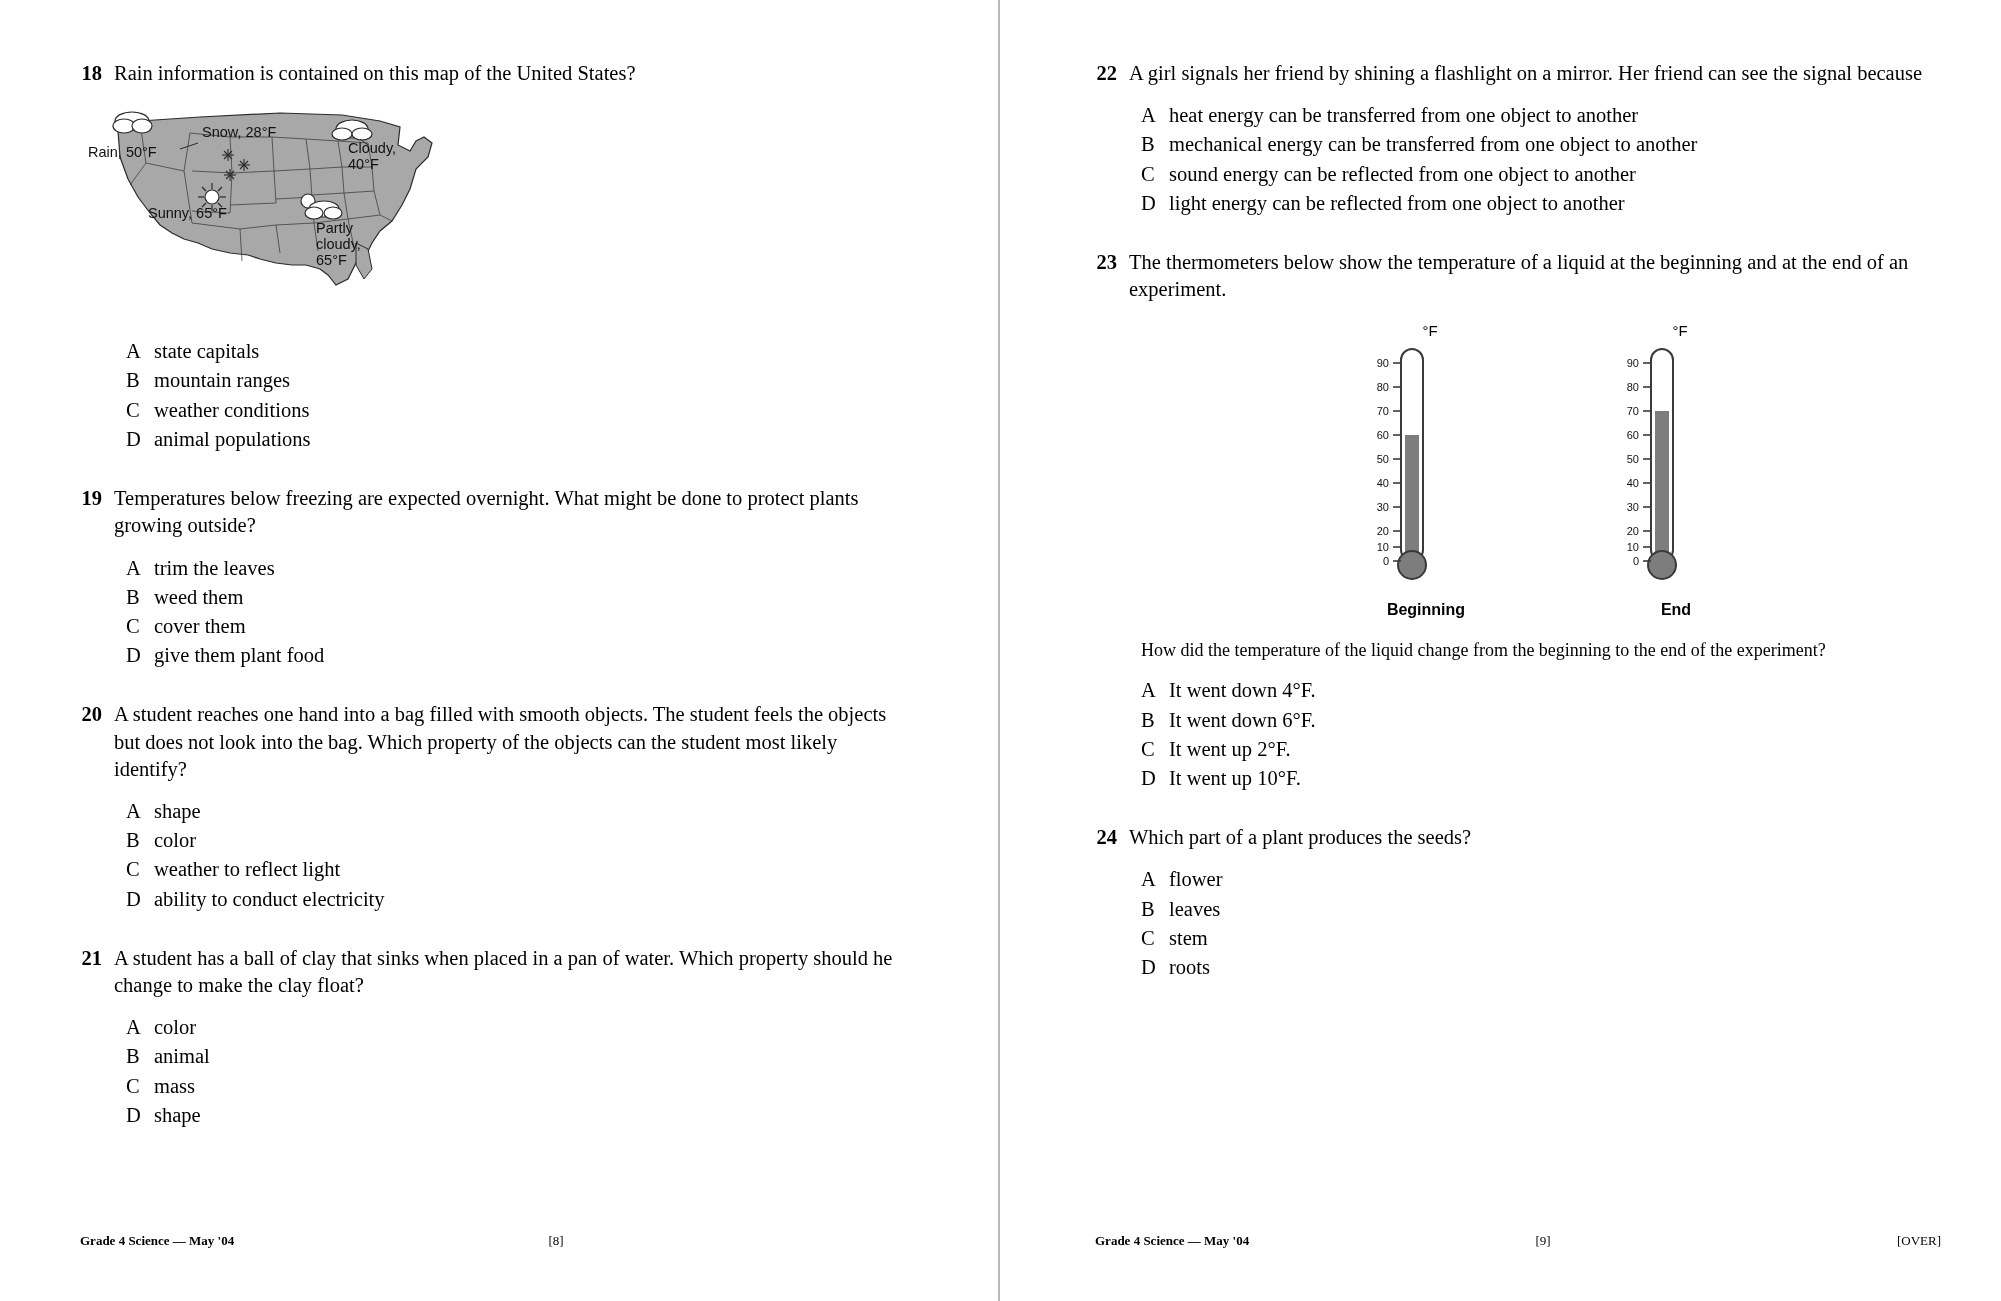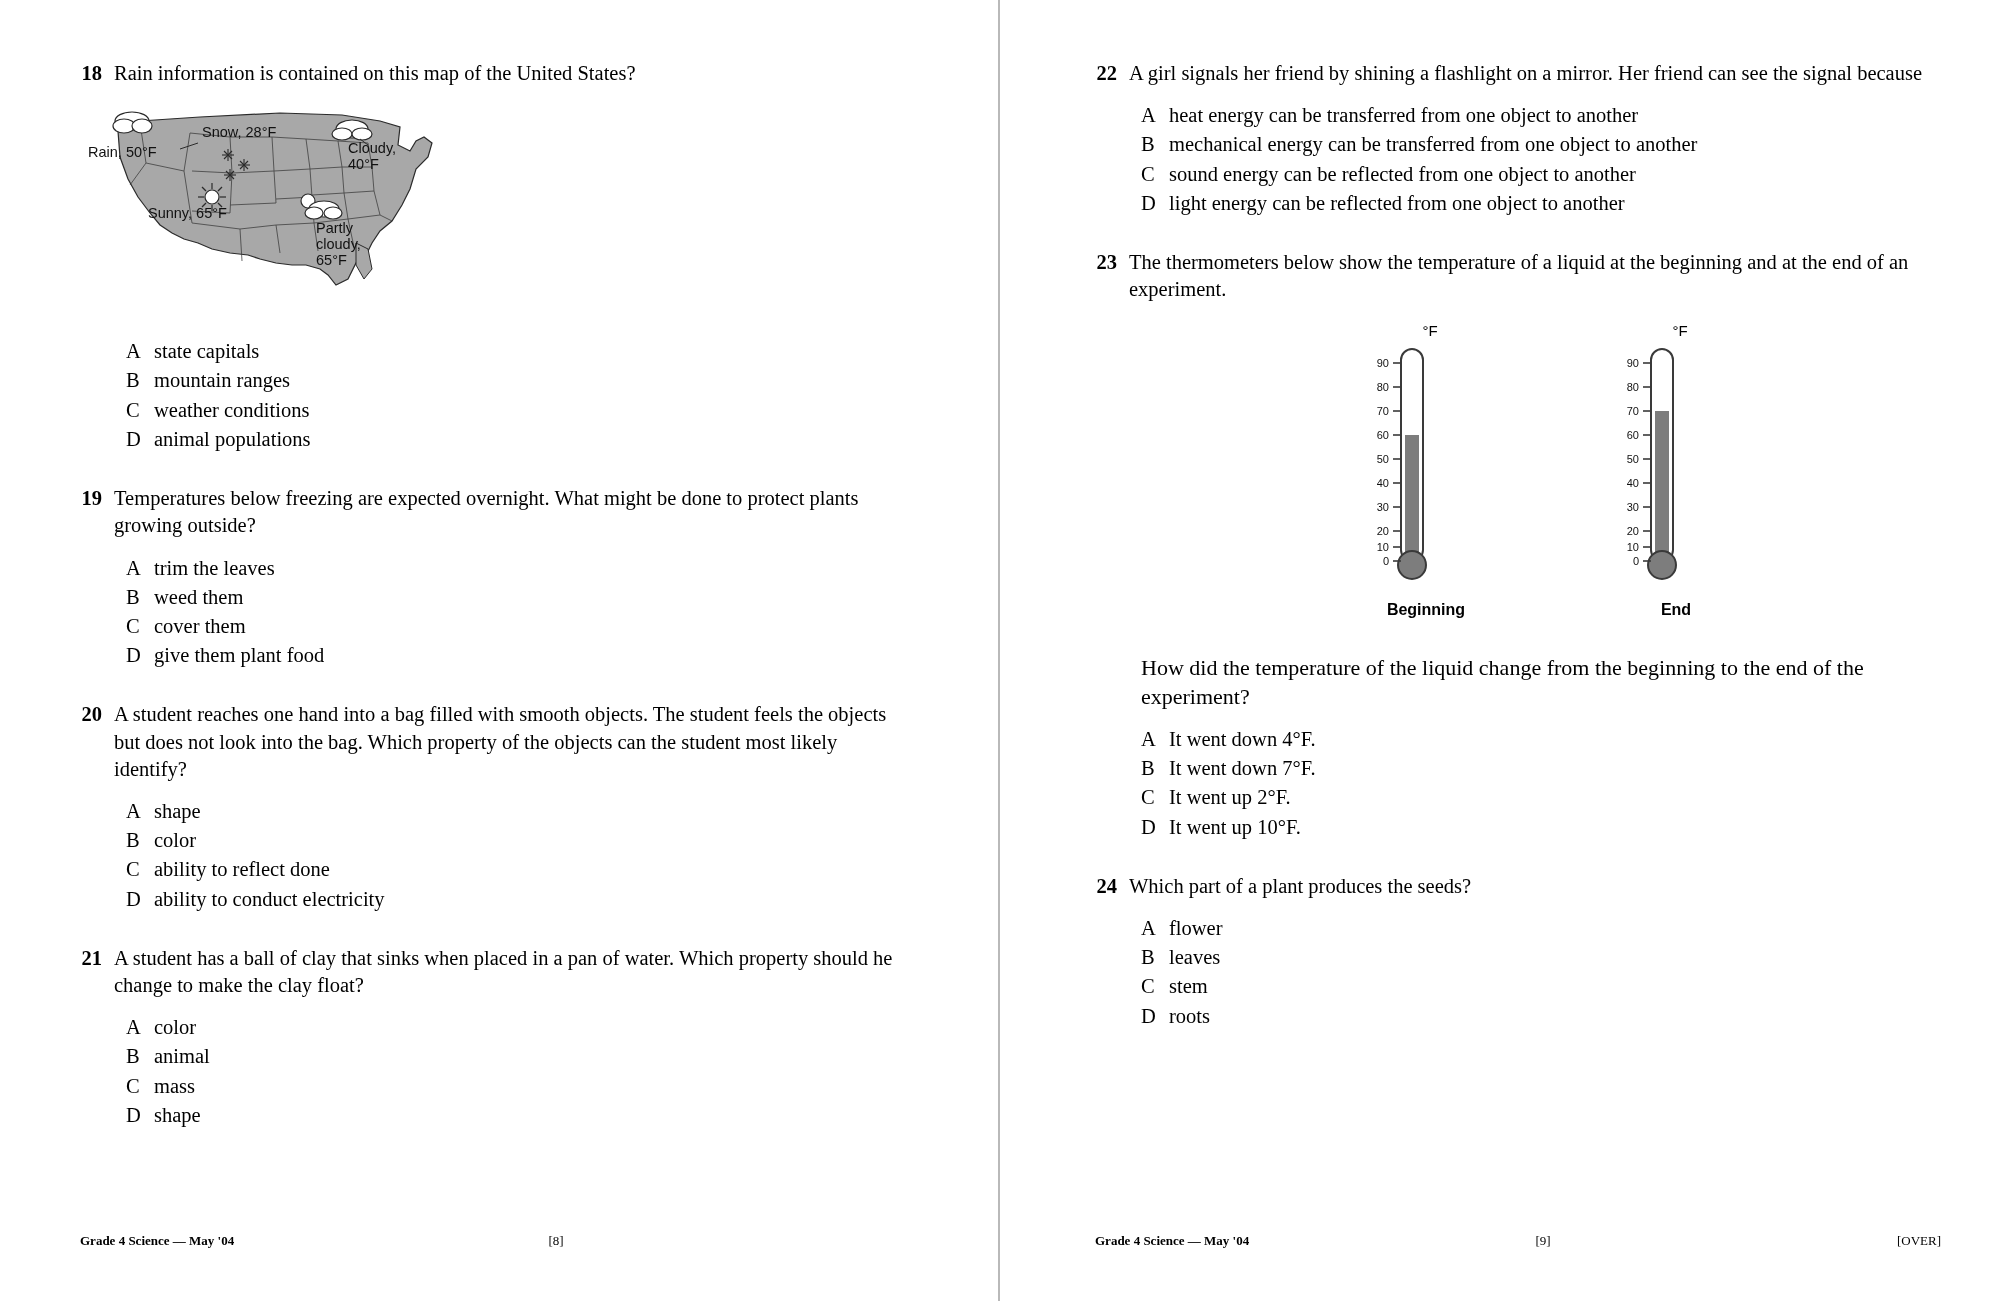--- a/index.html
+++ b/index.html
@@ -55,24 +55,24 @@
     line-height: 1.18;
     margin-bottom: 5px;
   }
   .choice .letter {
     width: 28px;
     flex: 0 0 28px;
   }
   .choice .ctext { flex: 1 1 auto; }
 
   .followup {
-    font-size: 22px;
+    font-size: 18px;
     line-height: 1.33;
     padding-left: 46px;
-    margin-top: 34px;
+    margin-top: 20px;
   }
 
   
   .footer {
     position: absolute;
     left: 0; right: 0;
     bottom: 52px;
     display: flex;
     align-items: flex-end;
     font-size: 13px;
@@ -296,21 +296,21 @@
           <div class="choice">
             <span class="letter">A</span>
             <span class="ctext">shape</span>
           </div>
           <div class="choice">
             <span class="letter">B</span>
             <span class="ctext">color</span>
           </div>
           <div class="choice">
             <span class="letter">C</span>
-            <span class="ctext">ability to reflect done</span>
+            <span class="ctext">weather to reflect light</span>
           </div>
           <div class="choice">
             <span class="letter">D</span>
             <span class="ctext">ability to conduct electricity</span>
           </div>
         </div>
       </div>
 
       <div class="qblock">
         <div class="qhead">
@@ -459,21 +459,21 @@
 
         <div class="followup">How did the temperature of the liquid change from the beginning to the end of the experiment?</div>
 
         <div class="choices">
           <div class="choice">
             <span class="letter">A</span>
             <span class="ctext">It went down 4°F.</span>
           </div>
           <div class="choice">
             <span class="letter">B</span>
-            <span class="ctext">It went down 7°F.</span>
+            <span class="ctext">It went down 6°F.</span>
           </div>
           <div class="choice">
             <span class="letter">C</span>
             <span class="ctext">It went up 2°F.</span>
           </div>
           <div class="choice">
             <span class="letter">D</span>
             <span class="ctext">It went up 10°F.</span>
           </div>
         </div>

